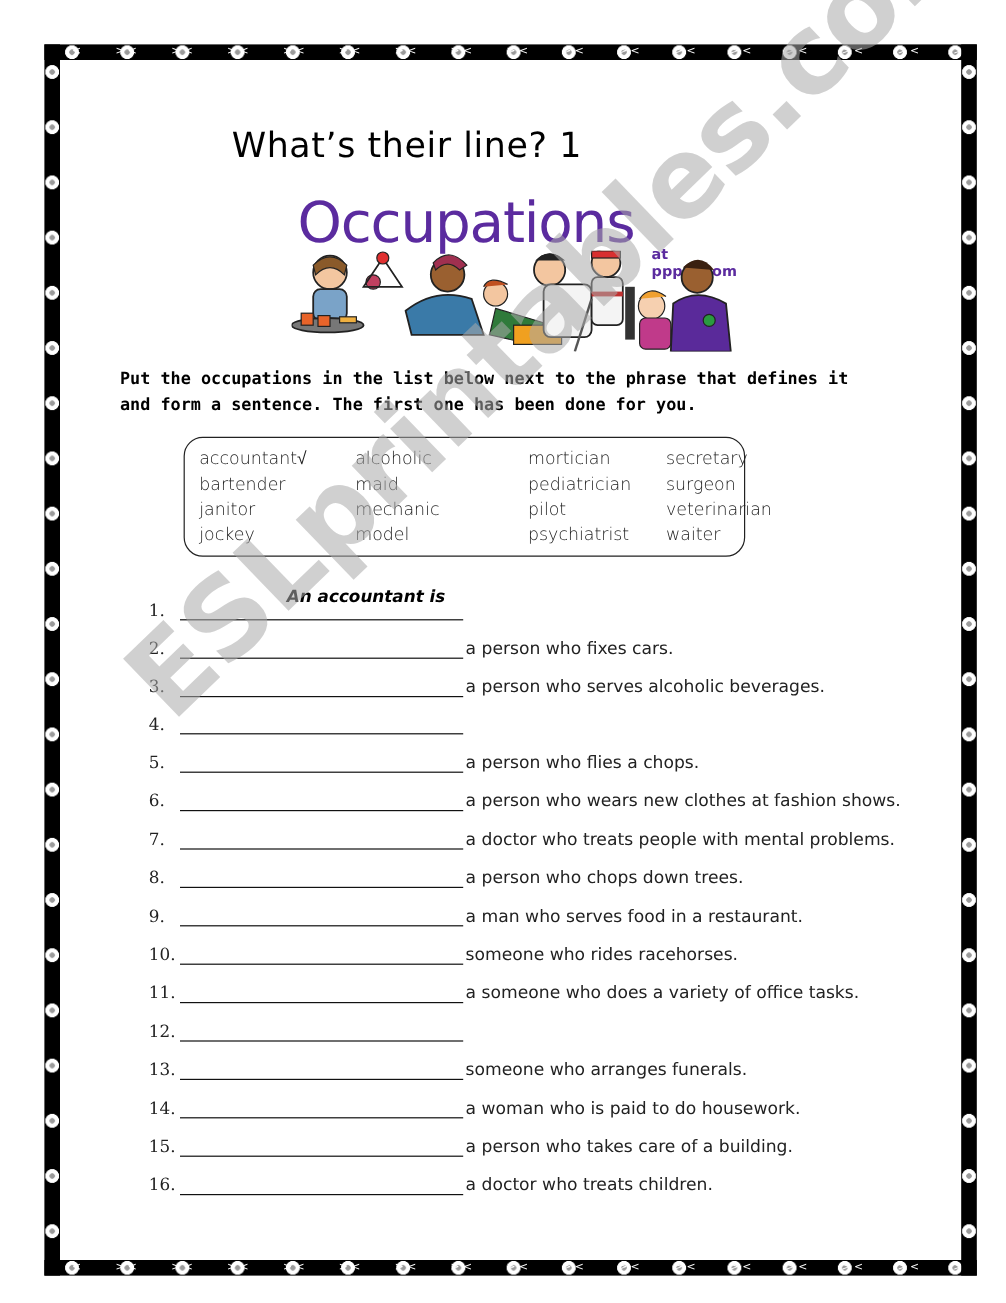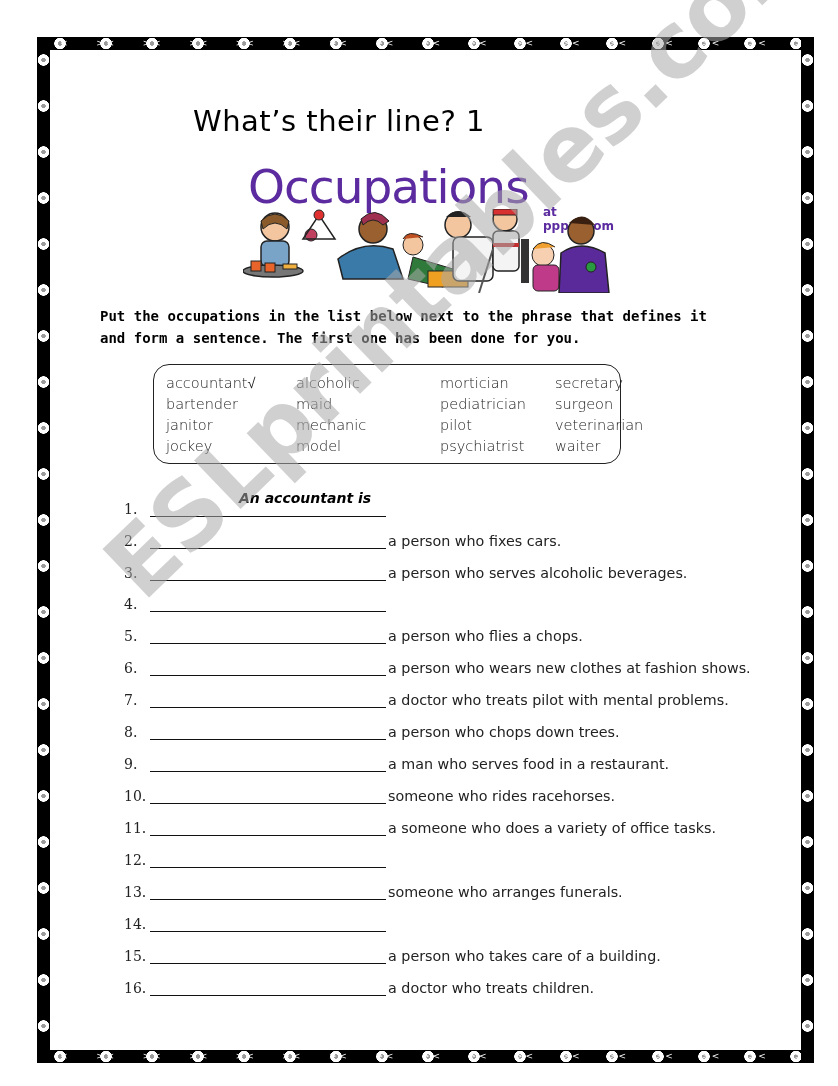--- a/index.html
+++ b/index.html
@@ -163,21 +163,21 @@
     <span class="def">a person who flies a chops.</span>
   </div>
 <div class="row" style="top:660px">
     <span class="num">6.</span>
     <span class="blank"></span>
     <span class="def">a person who wears new clothes at fashion shows.</span>
   </div>
 <div class="row" style="top:692px">
     <span class="num">7.</span>
     <span class="blank"></span>
-    <span class="def">a doctor who treats pilot with mental problems.</span>
+    <span class="def">a doctor who treats people with mental problems.</span>
   </div>
 <div class="row" style="top:724px">
     <span class="num">8.</span>
     <span class="blank"></span>
     <span class="def">a person who chops down trees.</span>
   </div>
 <div class="row" style="top:756px">
     <span class="num">9.</span>
     <span class="blank"></span>
     <span class="def">a man who serves food in a restaurant.</span>
@@ -197,20 +197,21 @@
     <span class="blank"></span>
   </div>
 <div class="row" style="top:884px">
     <span class="num">13.</span>
     <span class="blank"></span>
     <span class="def">someone who arranges funerals.</span>
   </div>
 <div class="row" style="top:916px">
     <span class="num">14.</span>
     <span class="blank"></span>
+    <span class="def"> a woman who is paid to do housework.</span>
   </div>
 <div class="row" style="top:948px">
     <span class="num">15.</span>
     <span class="blank"></span>
     <span class="def">a person who takes care of a building.</span>
   </div>
 <div class="row" style="top:980px">
     <span class="num">16.</span>
     <span class="blank"></span>
     <span class="def">a doctor who treats children.</span>

